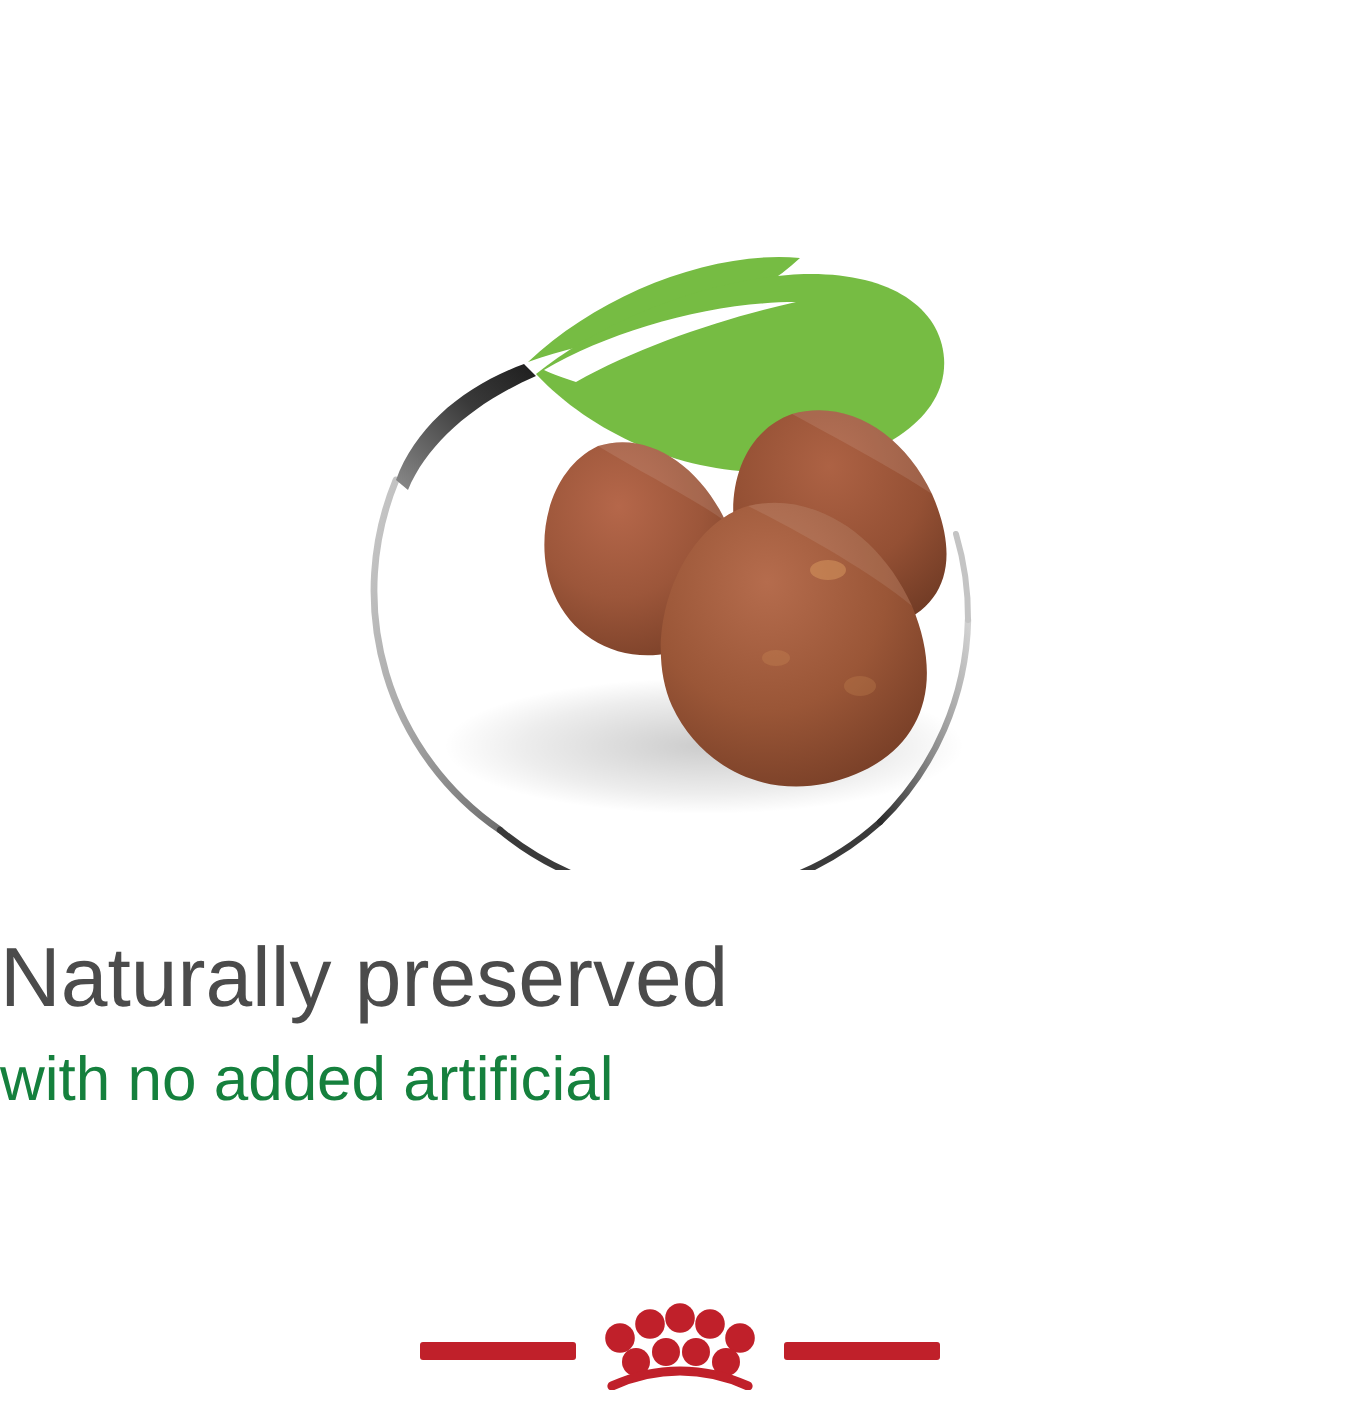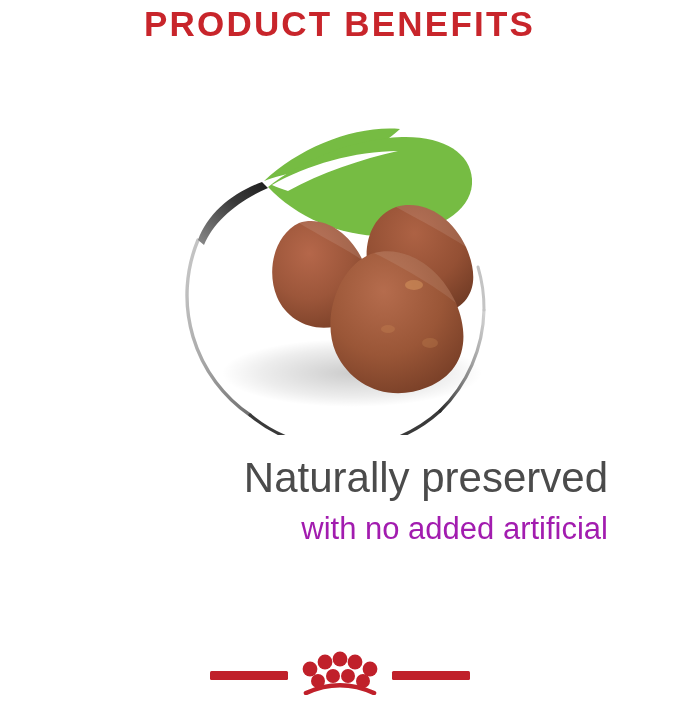--- a/index.html
+++ b/index.html
@@ -52,66 +52,62 @@
     position: absolute;
     top: 0;
     left: 0;
     width: 679px;
     height: 340px;
   }
 
   
   .copy {
     position: absolute;
-    top: 455px;
+    top: 466px;
     left: 0;
     width: 608px;
-    text-align: right;
+    text-align: left;
   }
   .copy-head {
     font-family: "Liberation Sans", sans-serif;
     font-weight: 400;
     font-size: 42px;
     color: #4b4b4b;
     line-height: 1.08;
     letter-spacing: 0px;
     white-space: nowrap;
   }
   .copy-sub {
     margin-top: 8px;
     font-family: "Liberation Sans", sans-serif;
     font-weight: 400;
     font-size: 31px;
-    color: #a21caf;
+    color: #15803d;
     line-height: 1.36;
     white-space: nowrap;
-    margin-left: 44px;
   }
 
   
   .brand {
     position: absolute;
     left: 0;
     bottom: 8px;
     width: 679px;
     height: 60px;
     display: flex;
     align-items: center;
     justify-content: center;
   }
   .brand-svg { display: block; }
 </style>
 </head>
 <body>
 
 <div class="page">
 
-  <div class="title-bar">
-    <div class="title-text">PRODUCT BENEFITS</div>
-  </div>
 
   <div class="hero">
     <svg class="hero-svg" viewBox="0 0 679 340">
       <defs>
 
         <linearGradient id="ringGradA" x1="0" y1="0" x2="1" y2="1">
           <stop offset="0%" stop-color="#c9c9c9"></stop>
           <stop offset="45%" stop-color="#a9a9a9"></stop>
           <stop offset="100%" stop-color="#6e6e6e"></stop>
         </linearGradient>

